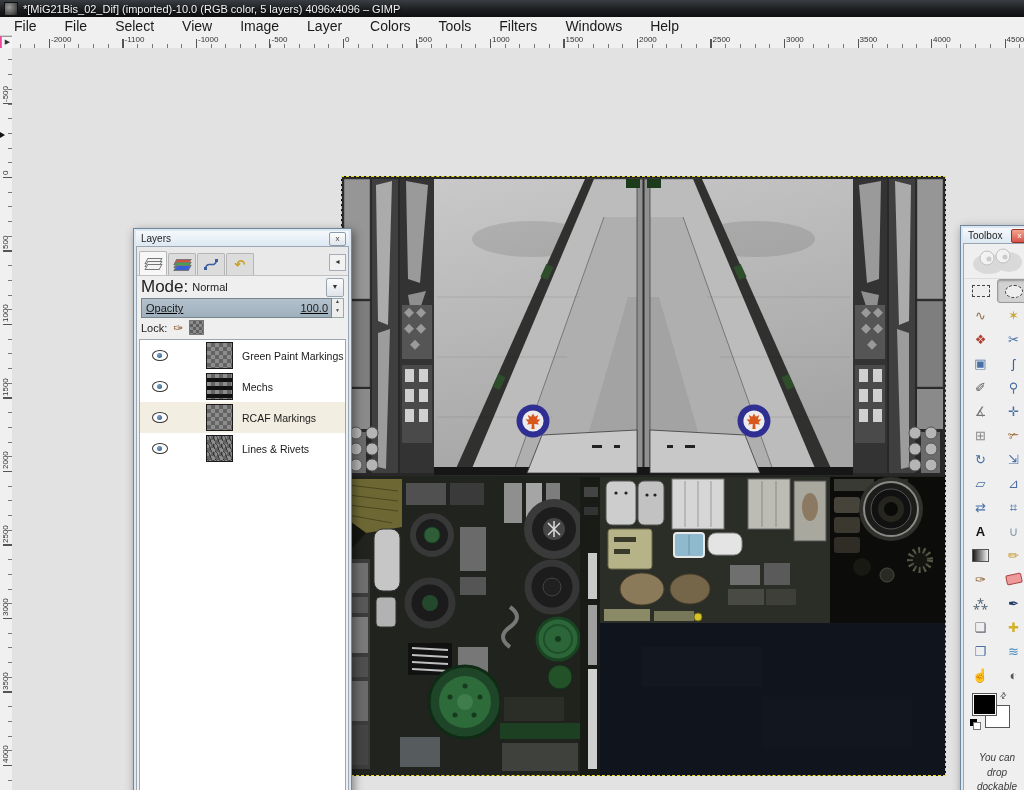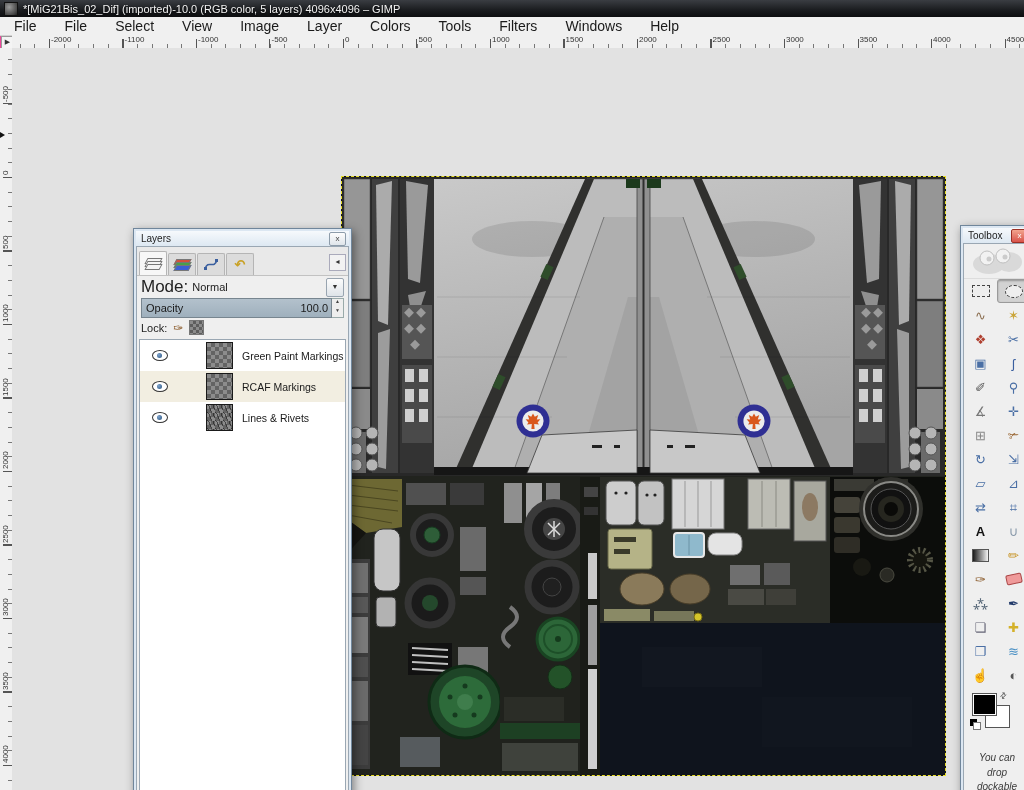--- a/index.html
+++ b/index.html
@@ -81,21 +81,21 @@
   .tabmenu-btn{margin-left:auto;width:15px;height:15px;border:1px solid #aab;
     background:#f2f2f2;font-size:8px;line-height:14px;text-align:center;color:#333;
     align-self:center;}
   .moderow{height:22px;display:flex;align-items:center;padding:0 4px;gap:4px;}
   .moderow .lbl{font-size:17px;color:#222;text-align:center;}
   .moderow .val{font-size:11px;color:#222;flex:1;}
   .dd-btn{width:16px;height:17px;border:1px solid #98a4b0;border-radius:2px;
     background:linear-gradient(#fcfcfc,#dfe4e9);font-size:7px;line-height:16px;text-align:center;color:#333;}
   .opacityrow{height:20px;margin:0 4px;display:flex;}
   .slider{flex:1;position:relative;border:1px solid #77858f;
-    background:linear-gradient(#b3c1cc,#9fb0bd);display:flex;align-items:center;}
+    background:linear-gradient(#b3c1cc,#9fb0bd);display:flex;align-items:center;text-decoration:underline;}
   .slider .lbl{font-size:11px;color:#1a1a1a;padding-left:4px;flex:1;}
   .slider .val{font-size:11px;color:#1a1a1a;padding-right:3px;}
   .spin{width:11px;display:flex;flex-direction:column;border:1px solid #9aa;border-left:none;}
   .spin span{flex:1;font-size:5px;line-height:4px;text-align:center;color:#444;background:#eee;}
   .lockrow{height:19px;display:flex;align-items:center;gap:6px;padding:0 4px;}
   .lockrow .lbl{font-size:11px;color:#222;}
   .lock-brush{font-size:12px;color:#8a5a2a;line-height:1;}
   .mini-checker{width:13px;height:13px;border:1px solid #777;
     background-color:#8c8c8c;
     background-image:linear-gradient(45deg,#5e5e5e 25%,transparent 25%,transparent 75%,#5e5e5e 75%),
@@ -488,20 +488,27 @@
           <span class="mini-checker"></span>
         </div>
         <div class="layerlist" id="layerlist">
             <div class="lrow">
               <div class="eyecell">
                 <span class="eye"></span>
               </div>
               <div class="thumb checker"></div>
               <span class="lname">Green Paint Markings</span>
             </div>
+            <div class="lrow">
+              <div class="eyecell">
+                <span class="eye"></span>
+              </div>
+              <div class="thumb checker-dark"></div>
+              <span class="lname">Mechs</span>
+            </div>
             <div class="lrow selected">
               <div class="eyecell">
                 <span class="eye"></span>
               </div>
               <div class="thumb checker"></div>
               <span class="lname">RCAF Markings</span>
             </div>
             <div class="lrow">
               <div class="eyecell">
                 <span class="eye"></span>

